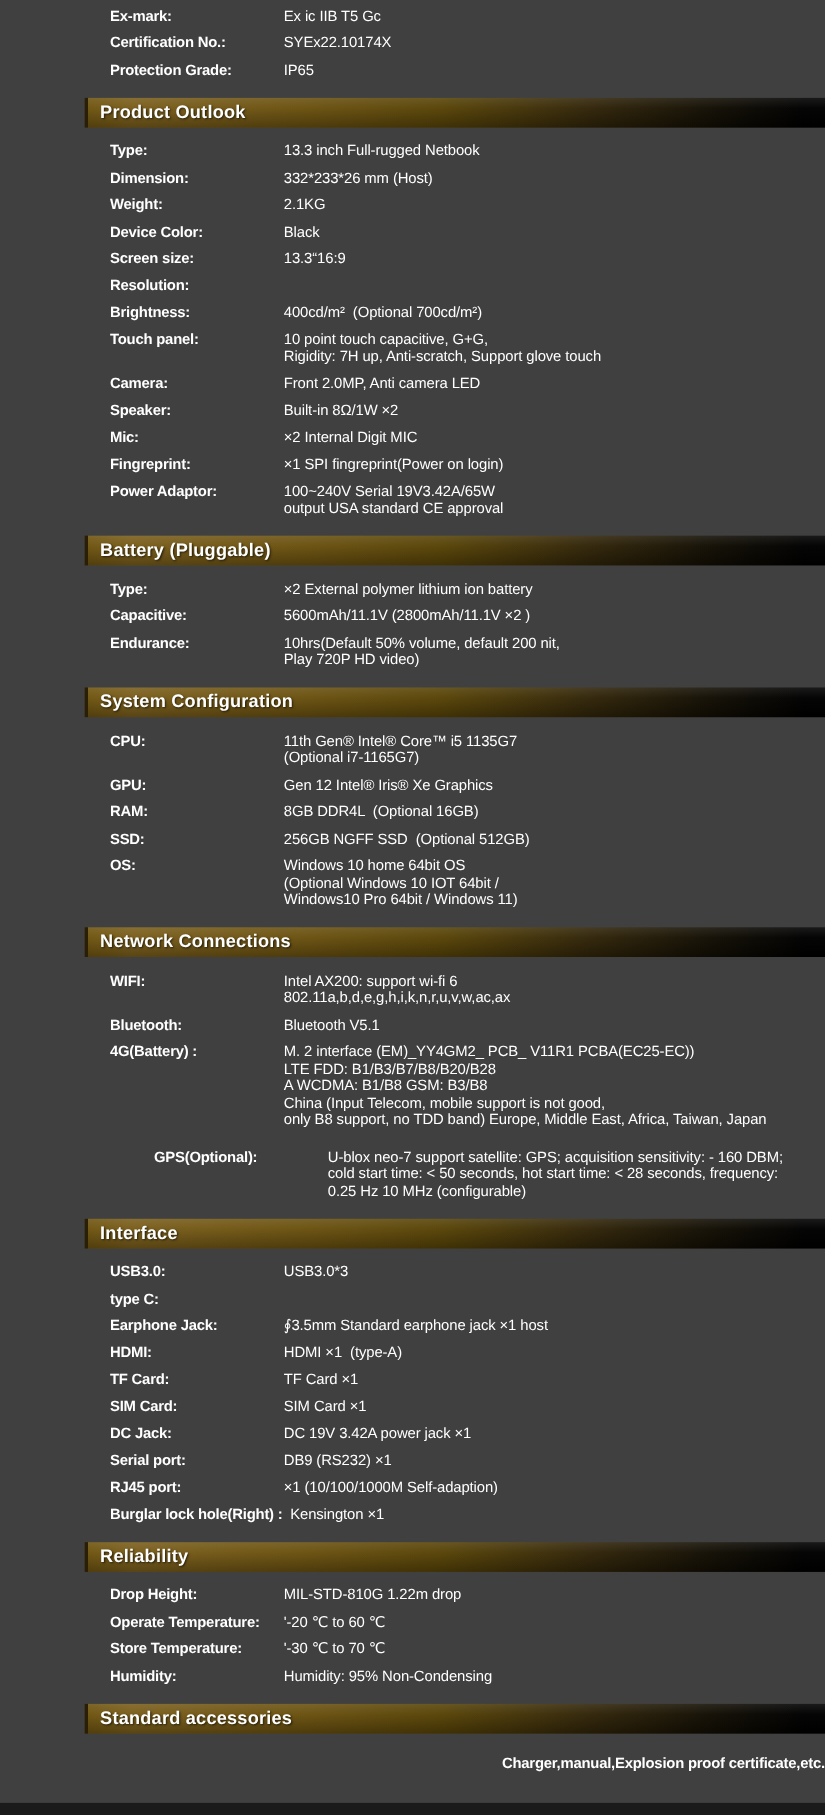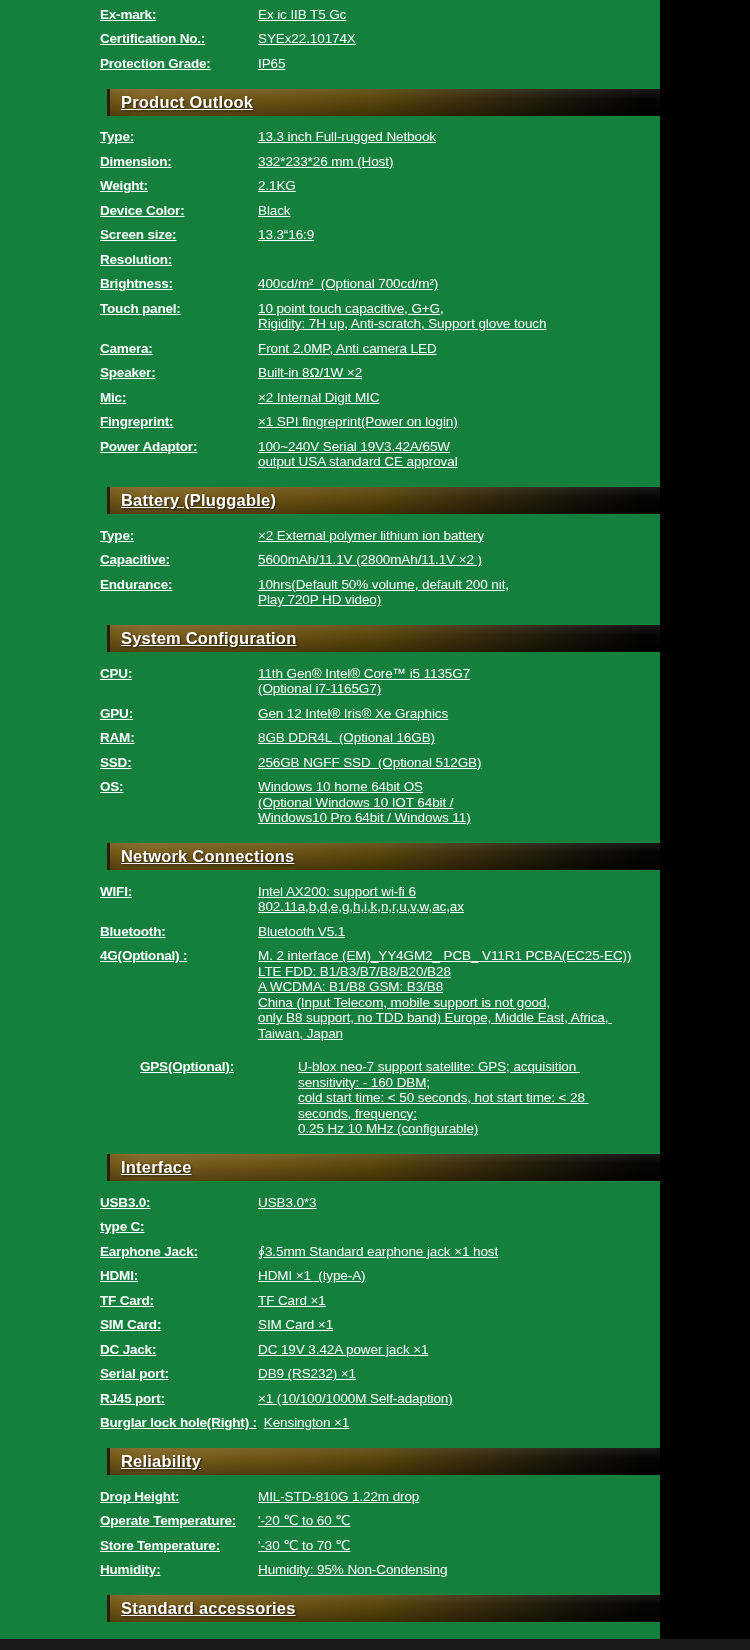--- a/index.html
+++ b/index.html
@@ -4,21 +4,21 @@
 <style>
   html,body{margin:0;padding:0;}
   body{
     width:750px;height:1650px;
     background:#000;
     font-family:"Liberation Sans","DejaVu Sans",sans-serif;
     color:#fff;
     overflow:hidden;
     position:relative;
   }
-  .page{width:660px;height:1650px;position:relative;background:#15803d;text-decoration:underline;}
+  .page{width:750px;height:1650px;position:relative;background:#404040;}
   .content{padding-top:2px;}
   
   .rows{padding-left:100px;padding-right:28px;}
   .row{
     display:grid;
     grid-template-columns:158px 1fr;
     padding:4.5px 0;
   }
   .row.tight{grid-template-columns:auto 1fr;column-gap:7px;}
   .row.gap-before{margin-top:9px;margin-left:40px;}
@@ -27,21 +27,21 @@
     font-size:13.5px;
     line-height:15.5px;
     letter-spacing:-0.2px;
     white-space:nowrap;
   }
   .value{font-size:13.5px;letter-spacing:-0.1px;}
   .value div{line-height:15.5px;white-space:pre-wrap;}
   
   .bar{
     height:27px;
-    margin:13px 0 9px 107px;
+    margin:13px 0 9px 77px;
     border-left:3px solid #2a1f05;
     background:
       linear-gradient(180deg, rgba(255,255,255,0.10) 0%, rgba(255,255,255,0.02) 35%, rgba(0,0,0,0.28) 100%),
       linear-gradient(90deg, #6f5511 0%, #7a5e1c 6%, #6a5110 30%, #584408 48%, #32260a 68%, #120e04 85%, #000 97%);
     display:flex;align-items:center;
     padding-left:11px;
   }
   .bar span{
     font-size:16.5px;
     font-weight:700;
@@ -249,21 +249,21 @@
                 <div>802.11a,b,d,e,g,h,i,k,n,r,u,v,w,ac,ax</div>
               </div>
             </div>
             <div class="row">
               <div class="label">Bluetooth:</div>
               <div class="value">
                 <div>Bluetooth V5.1</div>
               </div>
             </div>
             <div class="row">
-              <div class="label">4G(Optional) :</div>
+              <div class="label">4G(Battery) :</div>
               <div class="value">
                 <div>M. 2 interface (EM)_YY4GM2_ PCB_ V11R1 PCBA(EC25-EC))</div>
                 <div>LTE FDD: B1/B3/B7/B8/B20/B28</div>
                 <div>A WCDMA: B1/B8 GSM: B3/B8</div>
                 <div>China (Input Telecom, mobile support is not good,</div>
                 <div>only B8 support, no TDD band) Europe, Middle East, Africa, Taiwan, Japan</div>
               </div>
             </div>
             <div class="row gap-before">
               <div class="label">GPS(Optional):</div>

